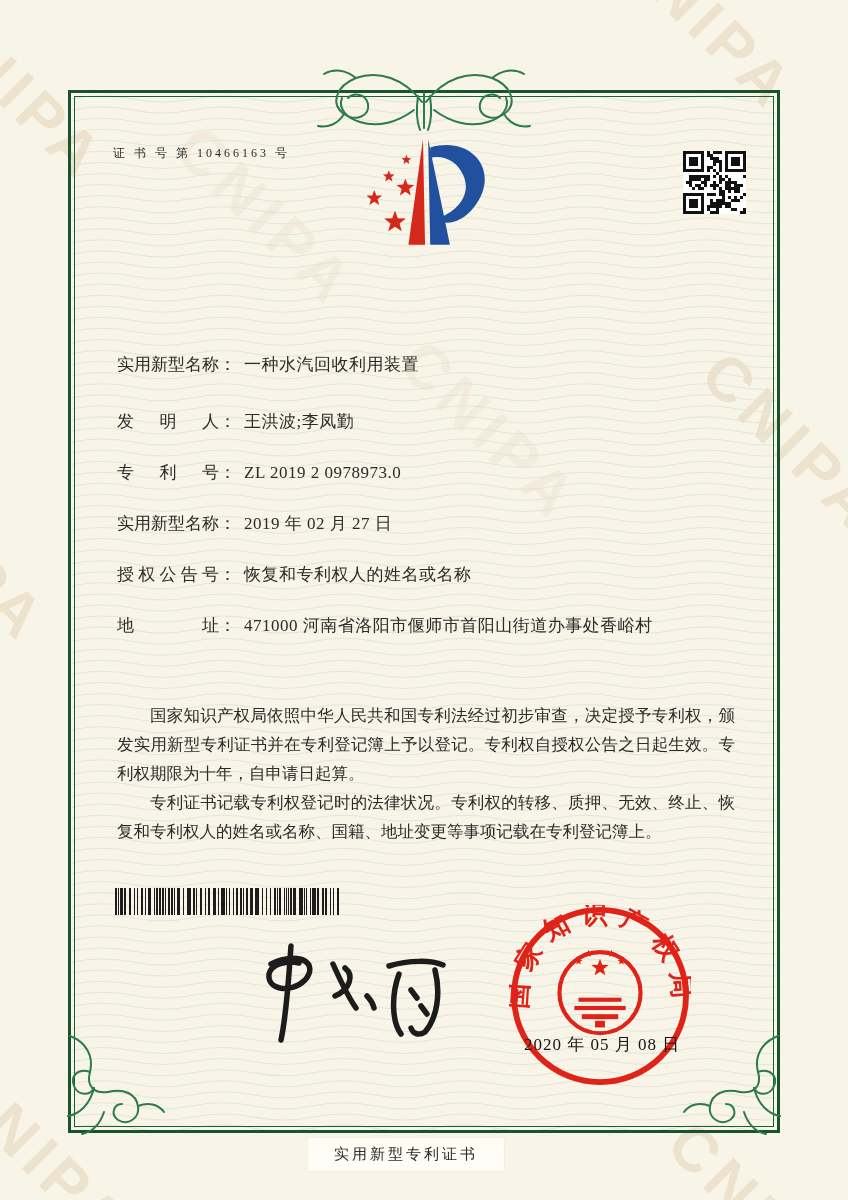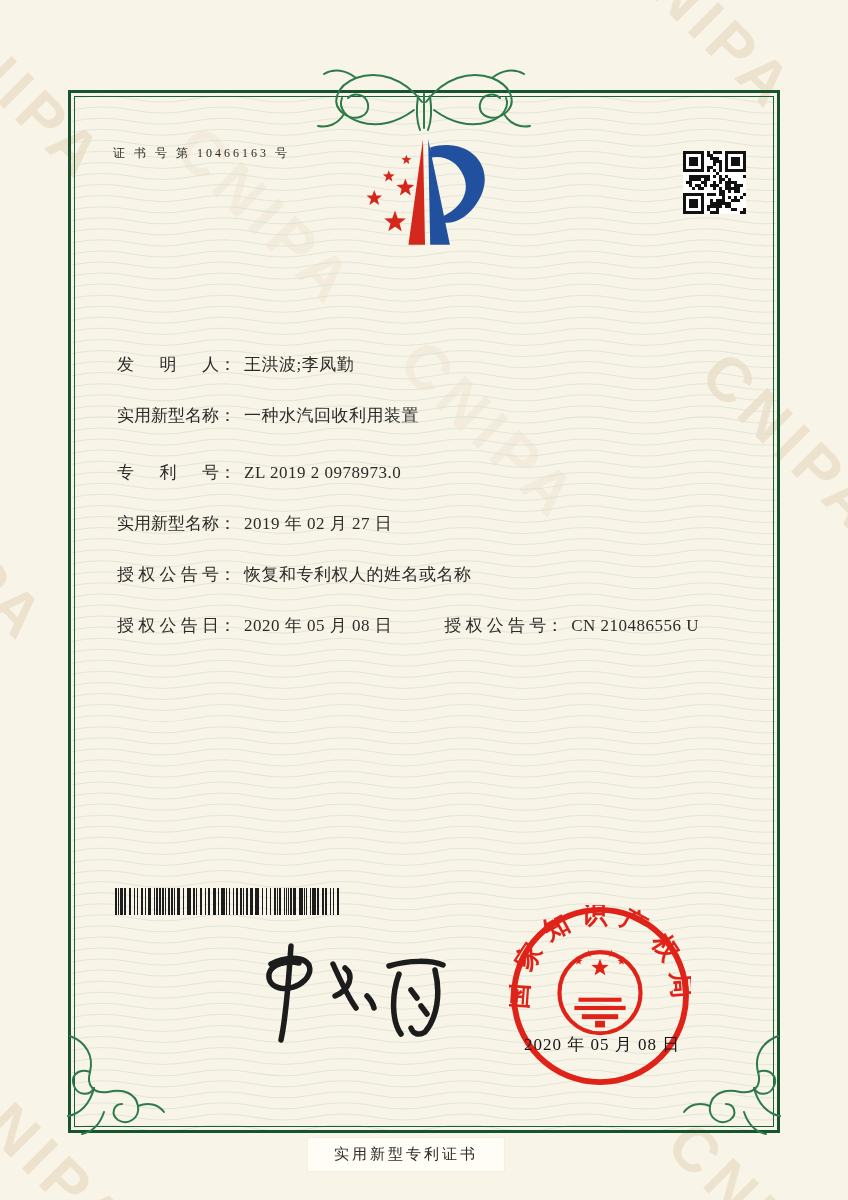--- a/index.html
+++ b/index.html
@@ -412,40 +412,44 @@
         <rect x="20" y="19" width="1" height="1" fill="#111"></rect>
         <rect x="9" y="20" width="1" height="1" fill="#111"></rect>
         <rect x="10" y="20" width="1" height="1" fill="#111"></rect>
         <rect x="11" y="20" width="1" height="1" fill="#111"></rect>
         <rect x="19" y="20" width="1" height="1" fill="#111"></rect>
         <rect x="20" y="20" width="1" height="1" fill="#111"></rect>
       </svg>
 
 
     <div class="fields">
+      <div class="frow frow-first">
+        <span class="flabel">实用新型名称</span><span class="fcolon">：</span><span class="fvalue">一种水汽回收利用装置</span>
+      </div>
       <div class="frow">
         <span class="flabel">发明人</span><span class="fcolon">：</span><span class="fvalue">王洪波;李凤勤</span>
-      </div>
-      <div class="frow frow-first">
-        <span class="flabel">实用新型名称</span><span class="fcolon">：</span><span class="fvalue">一种水汽回收利用装置</span>
       </div>
       <div class="frow">
         <span class="flabel">专利号</span><span class="fcolon">：</span><span class="fvalue">ZL 2019 2 0978973.0</span>
       </div>
       <div class="frow">
         <span class="flabel">实用新型名称</span><span class="fcolon">：</span><span class="fvalue">2019 年 02 月 27 日</span>
       </div>
       <div class="frow">
         <span class="flabel">授权公告号</span><span class="fcolon">：</span><span class="fvalue">恢复和专利权人的姓名或名称</span>
       </div>
       <div class="frow">
-        <span class="flabel">授权公告日</span><span class="fcolon">：</span><span class="fvalue">2020 年 05 月 08 日</span><span class="grant2"><span class="flabel">授权公告号</span><span class="fcolon">：</span><span class="fvalue">CN 210486556 U</span></span>
+        <span class="flabel">地址</span><span class="fcolon">：</span><span class="fvalue">471000  河南省洛阳市偃师市首阳山街道办事处香峪村</span>
       </div>
     </div>
 
+    <div class="paras">
+      <p>国家知识产权局依照中华人民共和国专利法经过初步审查，决定授予专利权，颁发实用新型专利证书并在专利登记簿上予以登记。专利权自授权公告之日起生效。专利权期限为十年，自申请日起算。</p>
+      <p>专利证书记载专利权登记时的法律状况。专利权的转移、质押、无效、终止、恢复和专利权人的姓名或名称、国籍、地址变更等事项记载在专利登记簿上。</p>
+    </div>
 
     <div class="barcode" id="barcode">
         <div style="width: 2px; background: rgb(28, 28, 28);"></div>
         <div style="width: 1px;"></div>
         <div style="width: 1px; background: rgb(28, 28, 28);"></div>
         <div style="width: 1px;"></div>
         <div style="width: 3px; background: rgb(28, 28, 28);"></div>
         <div style="width: 1px;"></div>
         <div style="width: 2px; background: rgb(28, 28, 28);"></div>
         <div style="width: 3px;"></div>

